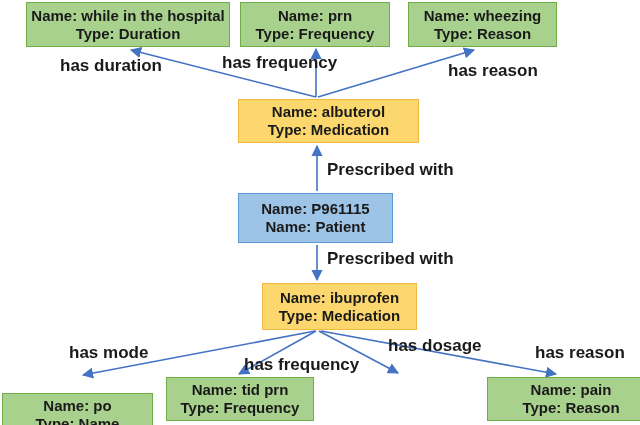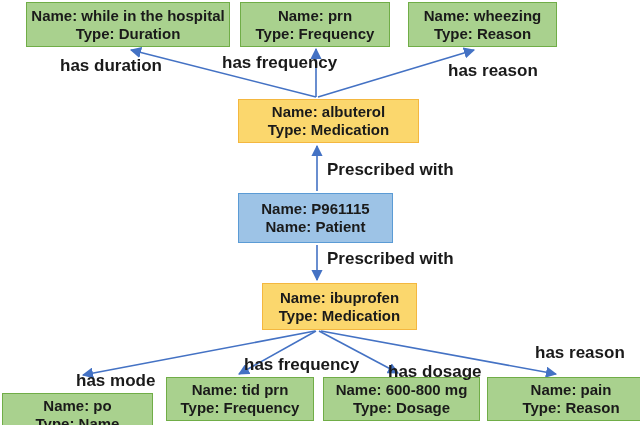--- a/index.html
+++ b/index.html
@@ -78,32 +78,28 @@
     <div>Type: Medication</div>
   </div>
   <div class="node green" style="left:2px;top:377px;width:151px;height:44px;margin-top:16px;">
     <div>Name: po</div>
     <div>Type: Name</div>
   </div>
   <div class="node green" style="left:166px;top:377px;width:148px;height:44px;align-items:center;">
     <div>Name: tid prn</div>
     <div>Type: Frequency</div>
   </div>
-  <div class="node green" style="left:323px;top:377px;width:157px;height:44px;">
-    <div>Name: 600-800 mg</div>
-    <div>Type: Dosage</div>
-  </div>
   <div class="node green" style="left:487px;top:377px;width:168px;height:44px;">
     <div>Name: pain</div>
     <div>Type: Reason</div>
   </div>
 
   <div class="edge-label" style="left:60px;top:56px;">has duration</div>
   <div class="edge-label" style="left:222px;top:53px;">has frequency</div>
   <div class="edge-label" style="left:448px;top:61px;">has reason</div>
   <div class="edge-label" style="left:327px;top:160px;">Prescribed with</div>
   <div class="edge-label" style="left:327px;top:249px;">Prescribed with</div>
-  <div class="edge-label" style="left:76px;top:343px;margin-top:28px;">has mode</div>
+  <div class="edge-label" style="left:69px;top:343px;">has mode</div>
   <div class="edge-label" style="left:244px;top:355px;">has frequency</div>
-  <div class="edge-label" style="left:388px;top:362px;">has dosage</div>
+  <div class="edge-label" style="left:388px;top:336px;">has dosage</div>
   <div class="edge-label" style="left:535px;top:343px;">has reason</div>
 
 </div>
 
 </body></html>

